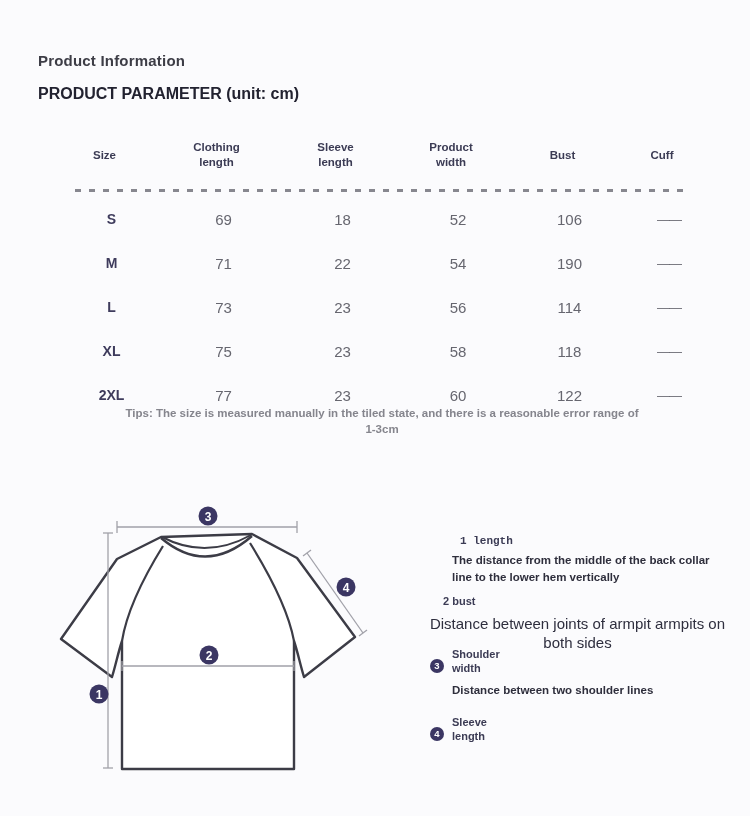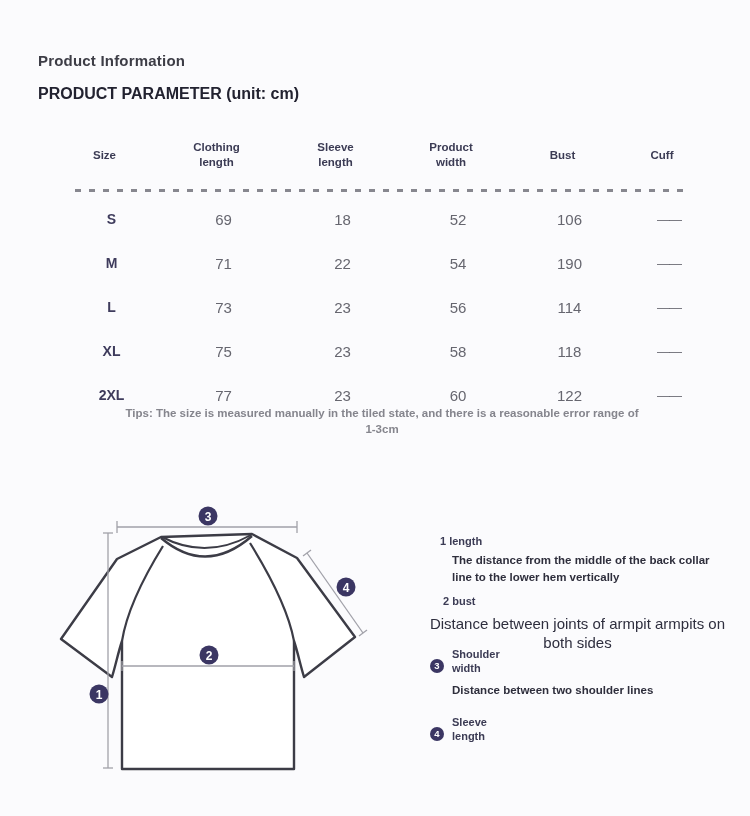--- a/index.html
+++ b/index.html
@@ -169,21 +169,21 @@
     <g>
       <circle cx="209" cy="655" r="9.5" fill="#3b3663"></circle>
       <text class="badge-num" x="209" y="659.5" text-anchor="middle">2</text>
     </g>
     <g>
       <circle cx="99" cy="694" r="9.5" fill="#3b3663"></circle>
       <text class="badge-num" x="99" y="698.5" text-anchor="middle">1</text>
     </g>
   </svg>
 
-  <div class="lg lg-title" style="left:440px; top:535px;">
+  <div class="lg lg-title" style="left:460px; top:535px;font-family:Liberation Mono, monospace;">
     <span>1</span>
     <span>length</span>
   </div>
   <div class="lg lg-desc" style="left:452px; top:552px; width:268px;">The distance from the middle of the back collar line to the lower hem vertically</div>
 
   <div class="lg lg-title" style="left:443px; top:595px;">
     <span>2</span>
     <span>bust</span>
   </div>
   <div class="lg lg-desc-big" style="left:415px; top:614px; width:325px; text-align:center;">Distance between joints of armpit armpits on both sides</div>

